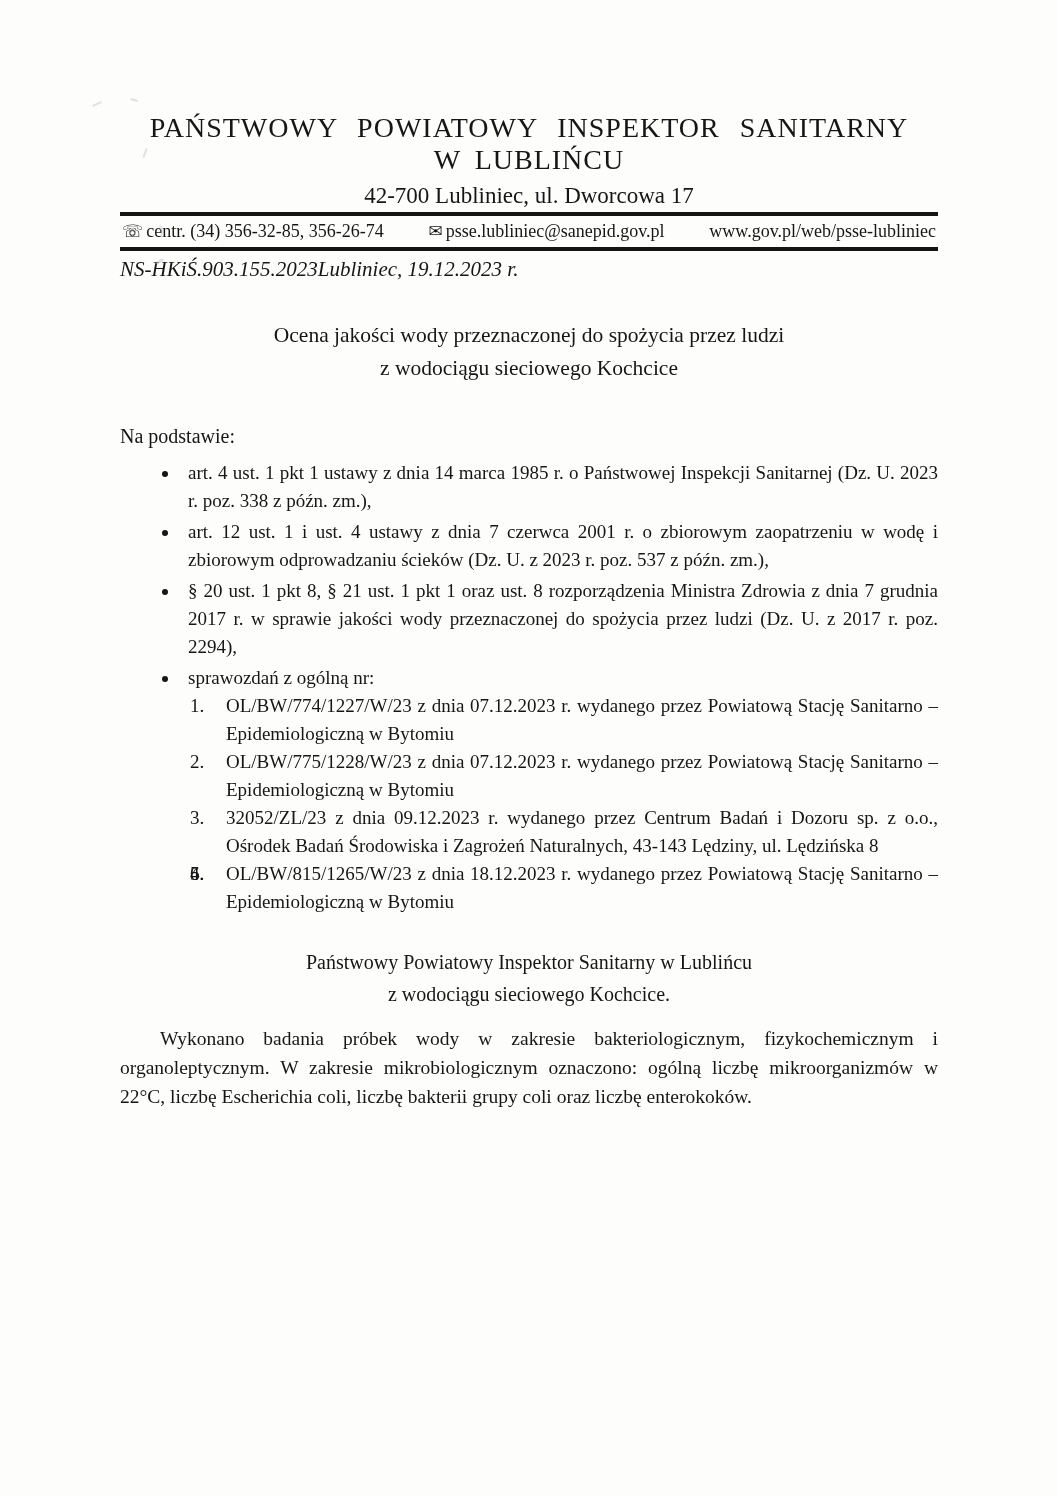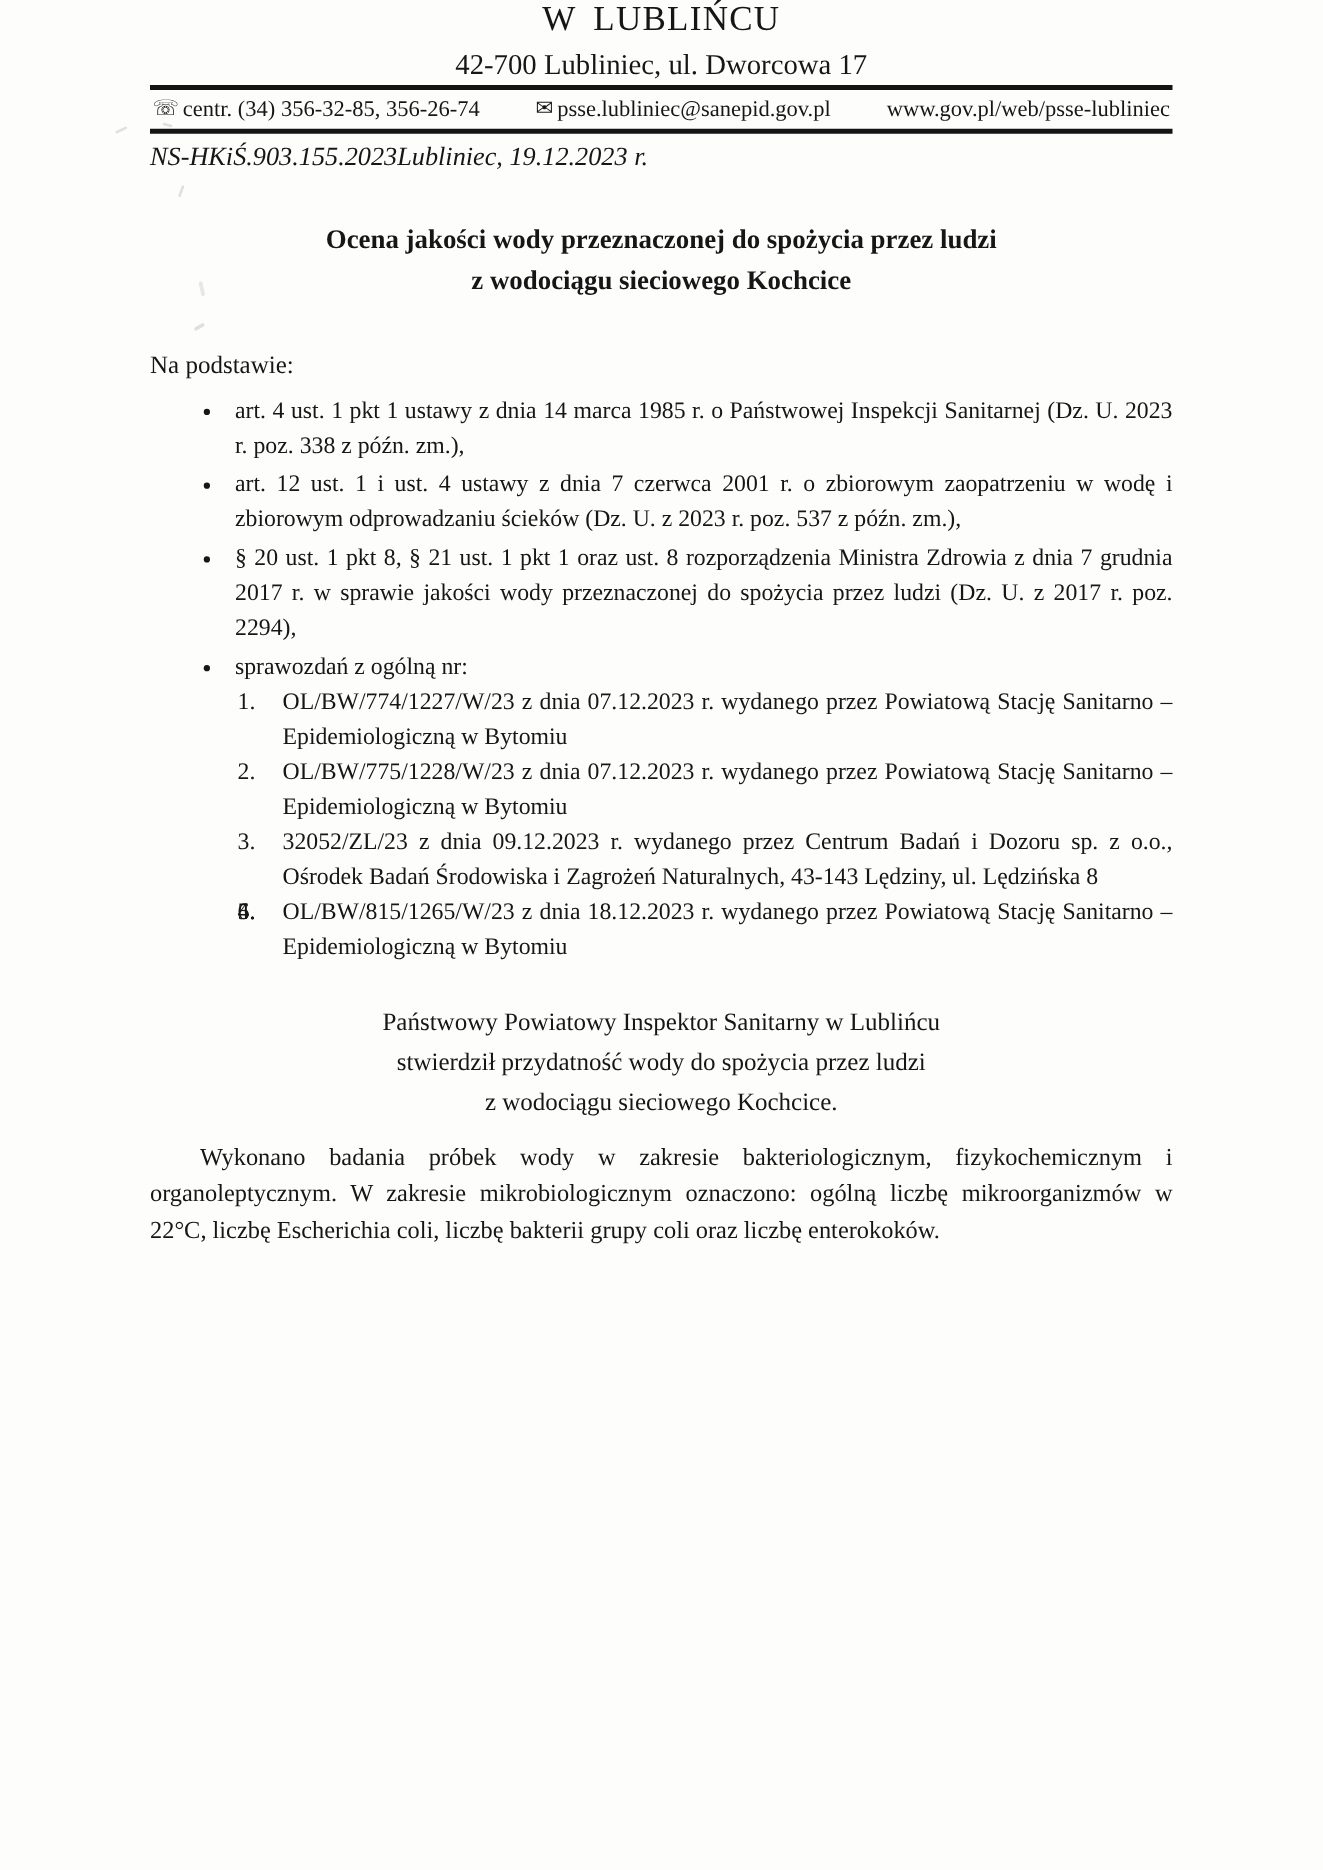--- a/index.html
+++ b/index.html
@@ -34,21 +34,21 @@
 
   .contact-row{
     display:flex; justify-content:space-between; align-items:center;
     font-size:18px; line-height:26px; padding:2px 2px;
   }
   .contact-item{white-space:nowrap;display:flex;align-items:center;gap:3px;}
   .glyph{font-family:"DejaVu Sans",sans-serif;font-size:17px;}
 
   .ref-row{ display:flex; font-size:21px; line-height:28px; margin-top:4px;font-style:italic; }
 
-  .doc-title{ text-align:center; font-weight:bold; font-size:21.5px; line-height:33px; margin-top:36px; }
+  .doc-title{ text-align:center; font-weight:normal; font-size:21.5px; line-height:33px; margin-top:36px; }
 
   .basis-intro{ font-size:20px; line-height:26px; margin-top:38px; }
 
   ul.basis-list{
     list-style:disc;
     margin:10px 0 0 0;
     padding-left:60px;
   }
   ul.basis-list > li{
     font-size:19px; line-height:28px; text-align:justify;
@@ -69,20 +69,21 @@
 <div class="page">
 
   <div class="artifact a1"></div>
   <div class="artifact a2"></div>
   <div class="artifact a3"></div>
   <div class="artifact a4"></div>
   <div class="artifact a5"></div>
 
   <div class="content">
 
+    <div class="org-name">PAŃSTWOWY POWIATOWY INSPEKTOR SANITARNY</div>
     <div class="org-sub">W LUBLIŃCU</div>
     <div class="address">42-700 Lubliniec, ul. Dworcowa 17</div>
 
     <div class="rule rule-top"></div>
 
     <div class="contact-row">
       <span class="contact-item">
         <span class="glyph">☏</span>
         <span>centr. (34) 356-32-85, 356-26-74</span>
       </span>
@@ -135,21 +136,20 @@
           <li>
             <span class="num">6.</span>
             <span>OL/BW/815/1265/W/23 z dnia 18.12.2023 r. wydanego przez Powiatową Stację Sanitarno – Epidemiologiczną w Bytomiu</span>
           </li>
         </ol>
       </li>
     </ul>
 
     <div class="statement">
       <div>Państwowy Powiatowy Inspektor Sanitarny w Lublińcu</div>
-      <div>stwierdził przydatność wody do spożycia przez ludzi</div>
       <div>z wodociągu sieciowego Kochcice.</div>
     </div>
 
     <div class="body-paras">
       <p class="para">Wykonano badania próbek wody w zakresie bakteriologicznym, fizykochemicznym i organoleptycznym. W zakresie mikrobiologicznym oznaczono: ogólną liczbę mikroorganizmów w 22°C, liczbę Escherichia coli, liczbę bakterii grupy coli oraz liczbę enterokoków.</p>
     </div>
 
   </div>
 </div>
 

